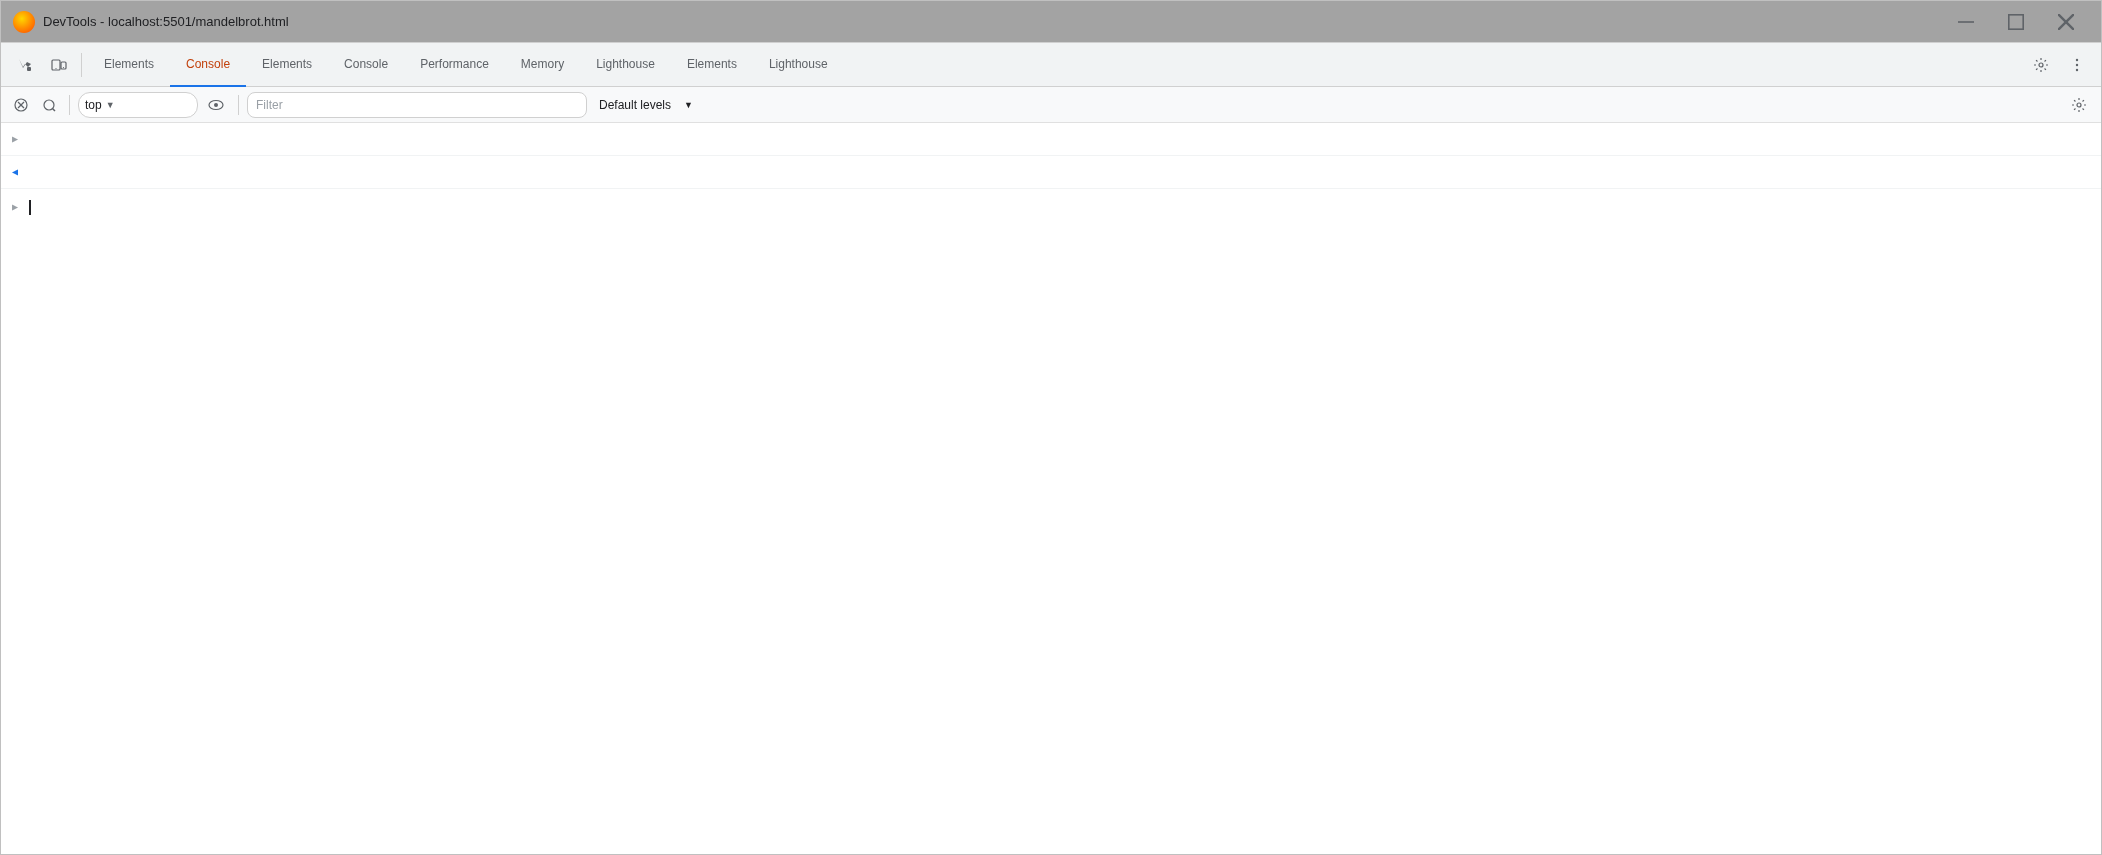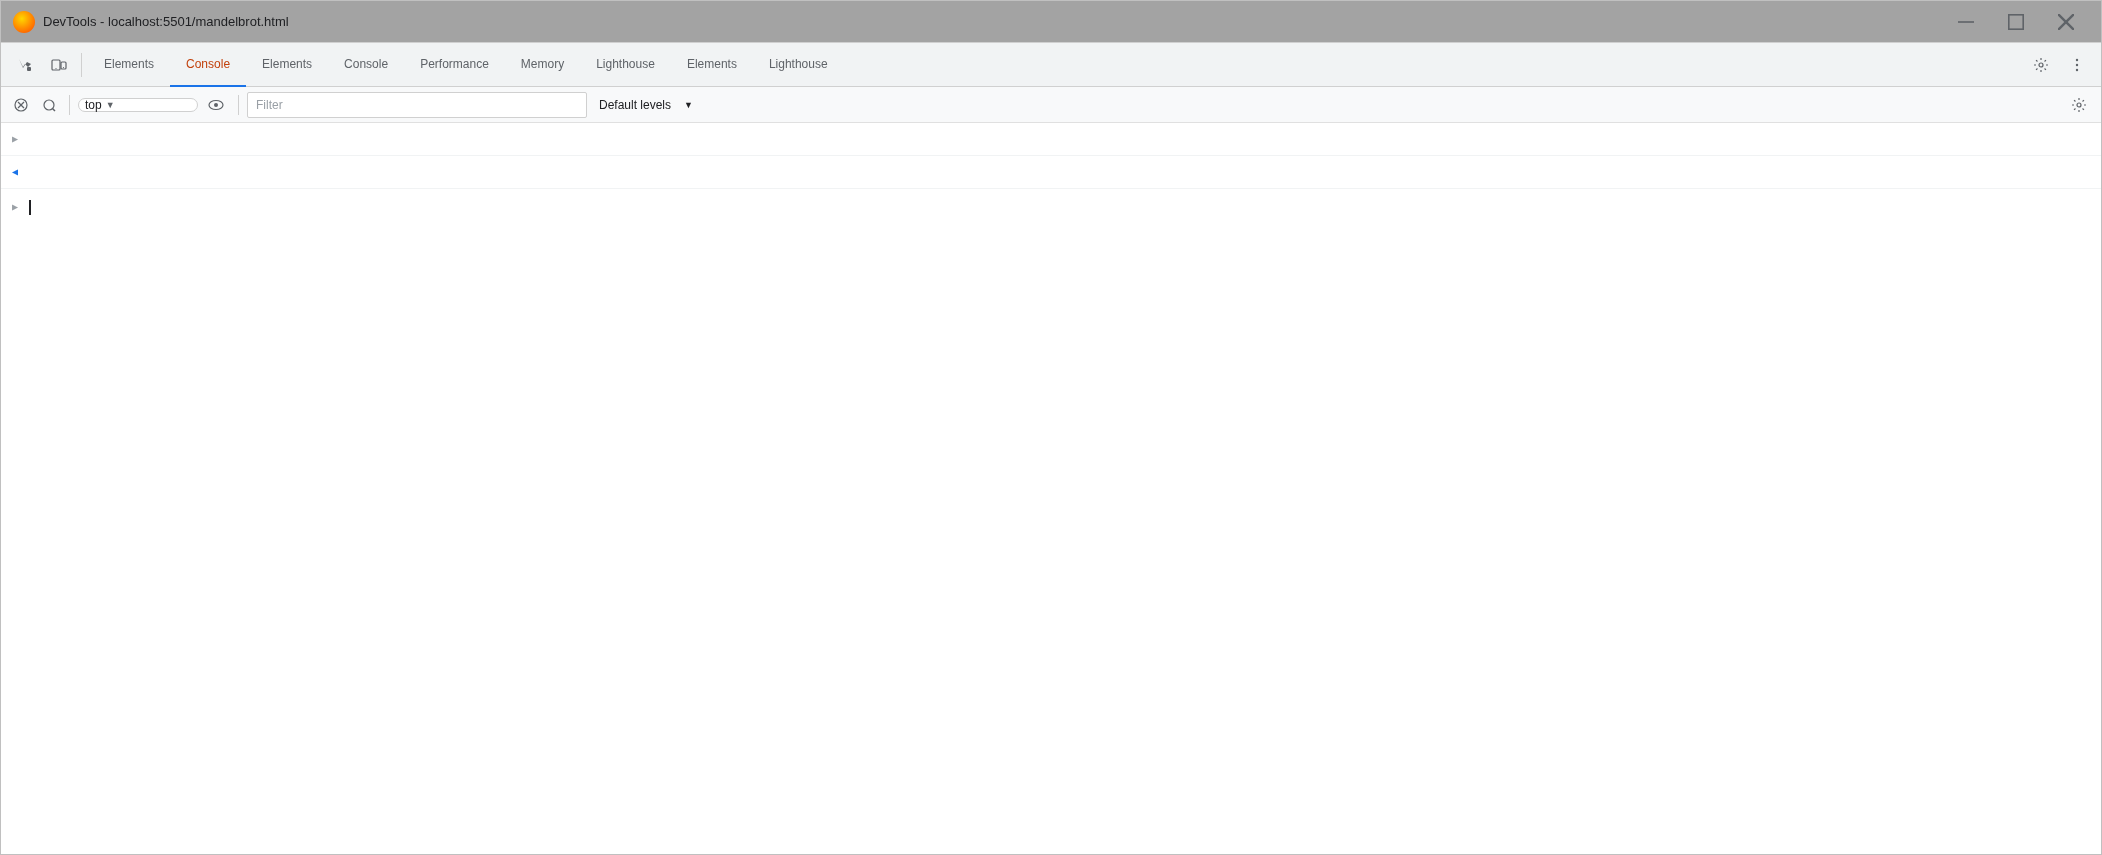--- a/index.html
+++ b/index.html
@@ -177,21 +177,21 @@
 
     .context-selector {
       display: flex;
       align-items: center;
       gap: 4px;
       background: white;
       border: 1px solid #d0d0d0;
       border-radius: 12px;
       padding: 2px 6px;
       cursor: pointer;
-      height: 14px;
+      height: 26px;
       min-width: 120px;
     }
 
     .context-text {
       font-size: 12px;
       color: #202124;
     }
 
     .dropdown-arrow {
       font-size: 9px;
@@ -210,21 +210,21 @@
       border-radius: 2px;
       color: #5f6368;
       font-size: 14px;
     }
 
     .filter-input {
       flex: 1;
       max-width: 340px;
       height: 26px;
       border: 1px solid #d0d0d0;
-      border-radius: 2px;
+      border-radius: 8px;
       padding: 0 8px;
       font-size: 12px;
       background: white;
       color: #202124;
       outline: none;
     }
 
     .filter-input::placeholder {
       color: #9aa0a6;
     }

